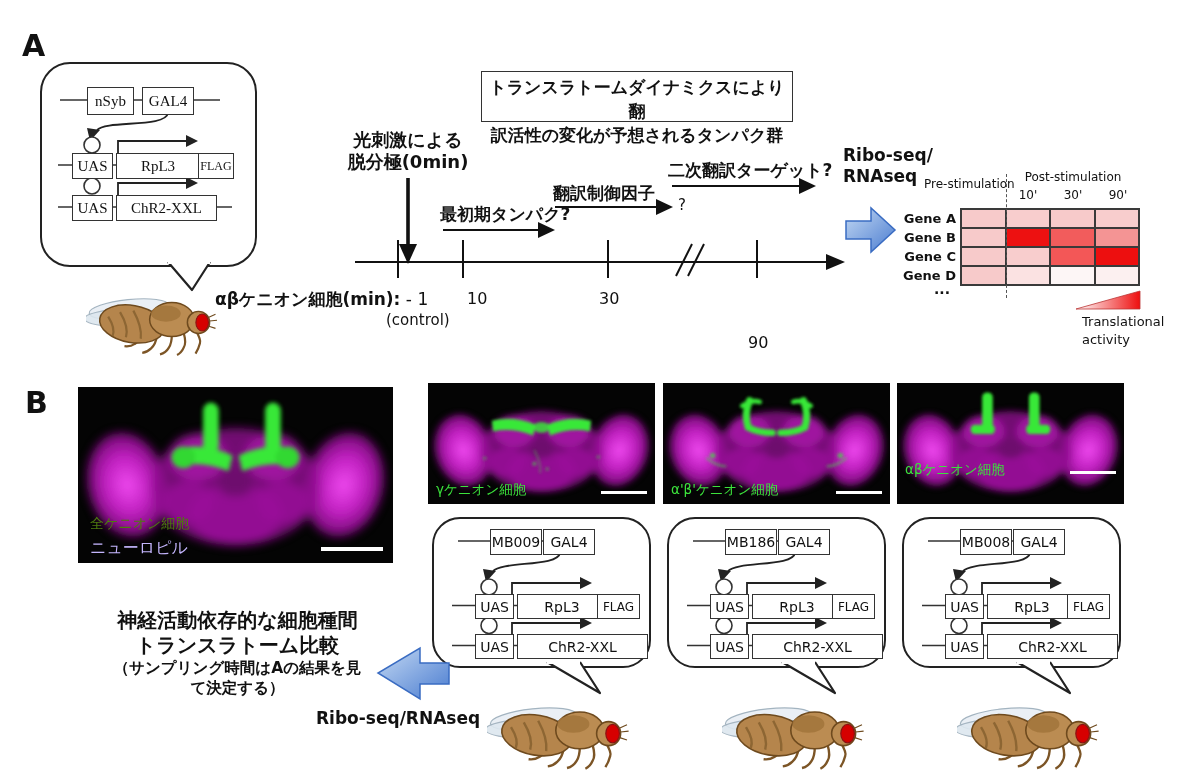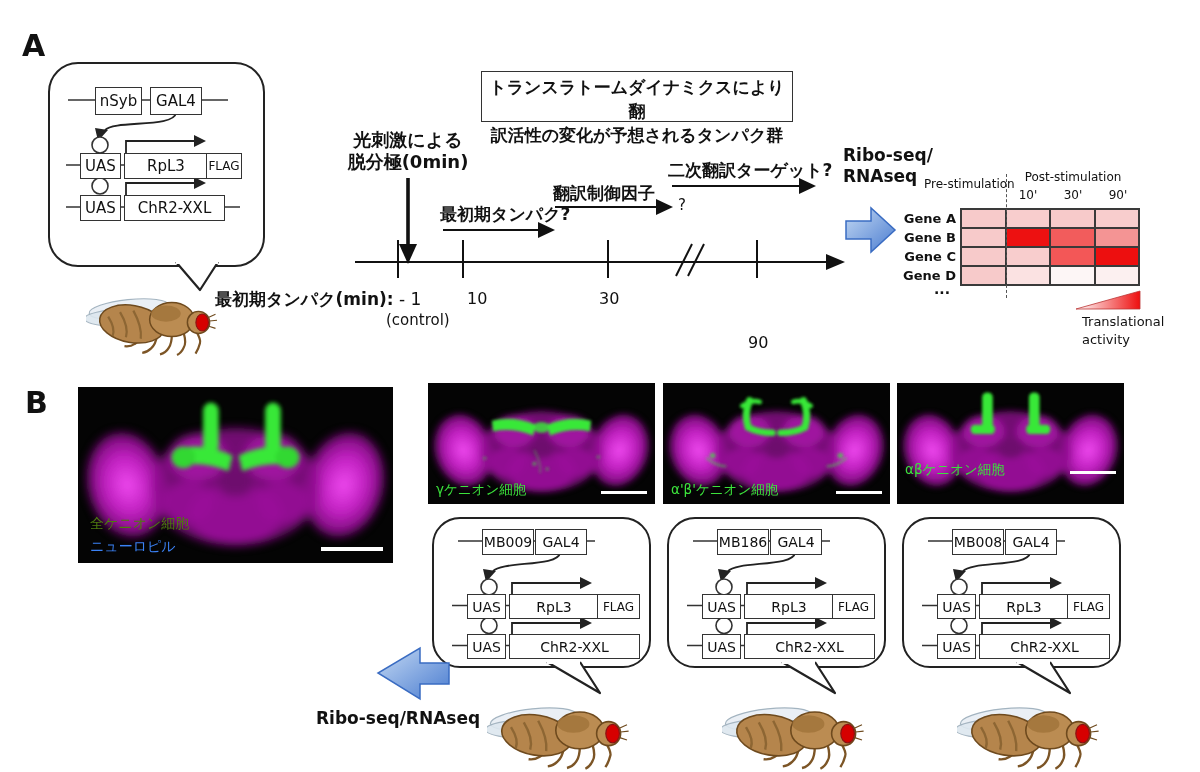--- a/index.html
+++ b/index.html
@@ -3,21 +3,21 @@
 <meta charset="utf-8">
 <style>
   html,body{margin:0;padding:0;background:#fff;}
   #canvas{position:relative;width:1200px;height:772px;background:#fff;overflow:hidden;
           font-family:"DejaVu Sans","Liberation Sans",sans-serif;color:#111;}
   .abs{position:absolute;}
   .panel-letter{font-size:30px;font-weight:bold;}
   .jp-bold{font-weight:bold;}
   
   .cbox{position:absolute;border:1.6px solid #333;background:#fff;display:flex;align-items:center;justify-content:center;line-height:1;}
-  .fsA{font-size:15px;} .fsB{font-size:14px;}
+  .fsA{font-size:15px;} .fsB{font-size:14px;margin-left:8px;}
   
   .bubble{position:absolute;}
   .bub-outline{position:absolute;background:#fff;border:2.2px solid #222;border-radius:30px;}
   
   .hm-grid{display:grid;grid-template-columns:repeat(4,1fr);grid-auto-rows:1fr;background:#3a3a3a;gap:2px;padding:2px;width:176px;height:74px;}
   .hm-cell{width:100%;height:100%;}
   .hm-rowlabel{font-size:13px;font-weight:bold;text-align:right;width:60px;}
   .small-label{font-size:12px;color:#111;}
   .brain-wrap{position:absolute;background:#000;}
   .brain-wrap svg{display:block;}
@@ -129,21 +129,21 @@
         <ellipse cx="108" cy="40" rx="20" ry="11" fill="#a3763c" opacity="0.9"></ellipse>
         <circle cx="152" cy="52" r="15" fill="#bb8c52" stroke="#6e4a1e" stroke-width="2"></circle>
         <ellipse cx="157" cy="52" rx="8.5" ry="11.5" fill="#d60000" stroke="#8c1212" stroke-width="1.5"></ellipse>
         <path d="M166,45 l9,-4 M167,50 l10,-1 M166,57 l9,3" stroke="#6e4a1e" stroke-width="1.5"></path>
       </symbol>
     </defs>
   </svg>
 
   <div class="abs panel-letter" style="left:22px;top:28px;">A</div>
 
-  <div class="bubble" style="left:48px;top:62px;width:218px;height:240px;">
+  <div class="bubble" style="left:40px;top:62px;width:218px;height:240px;font-family:Liberation Serif, serif;">
     <div class="bub-outline" style="left:0;top:0;width:213px;height:201px;"></div>
     <svg class="abs" style="left:112px;top:198px;" width="80" height="36" viewBox="0 0 80 36">
       <path d="M16,2 L40,30 L58,2" fill="#fff" stroke="#222" stroke-width="2.2" stroke-linejoin="round"></path>
       <rect x="16" y="0" width="42" height="4" fill="#fff"></rect>
     </svg>
     <svg class="abs" style="left:0;top:0;" width="218" height="206" viewBox="0 0 218 206">
       <line x1="20" y1="38" x2="180" y2="38" stroke="#333" stroke-width="1.6"></line>
       <line x1="18" y1="103" x2="192" y2="103" stroke="#333" stroke-width="1.6"></line>
       <line x1="18" y1="145" x2="192" y2="145" stroke="#333" stroke-width="1.6"></line>
       <path d="M128,51 C126,66 66,58 57,68" fill="none" stroke="#222" stroke-width="1.8"></path>
@@ -209,21 +209,21 @@
     <polygon points="316,81 333,89 316,97" fill="#111"></polygon>
     <line x1="332" y1="68" x2="461" y2="68" stroke="#111" stroke-width="2"></line>
     <polygon points="459,60 476,68 459,76" fill="#111"></polygon>
   </svg>
 
   <div class="abs jp-bold" style="left:440px;top:203px;font-size:17px;">最初期タンパク?</div>
   <div class="abs jp-bold" style="left:553px;top:182px;font-size:17px;">翻訳制御因子</div>
   <div class="abs" style="left:678px;top:196px;font-size:15px;">?</div>
   <div class="abs jp-bold" style="left:668px;top:159px;font-size:17px;">二次翻訳ターゲット?</div>
 
-  <div class="abs" style="left:215px;top:288px;font-size:17px;"><span class="jp-bold">最初期タンパク(min):</span> <span>- 1</span></div>
+  <div class="abs" style="left:215px;top:288px;font-size:17px;"><span class="jp-bold">αβケニオン細胞(min):</span> <span>- 1</span></div>
   <div class="abs" style="left:386px;top:311px;font-size:15px;">(control)</div>
   <div class="abs" style="left:455px;top:289px;font-size:16px;margin-left:12px;">10</div>
   <div class="abs" style="left:599px;top:289px;font-size:16px;">30</div>
   <div class="abs" style="left:748px;top:289px;font-size:16px;margin-top:44px;">90</div>
 
   <div class="abs jp-bold" style="left:843px;top:145px;font-size:17px;line-height:21px;">
     <div>Ribo-seq/</div>
     <div>RNAseq</div>
   </div>
 
@@ -274,21 +274,21 @@
   </div>
 
   <div class="abs panel-letter" style="left:25px;top:385px;">B</div>
 
   <div class="brain-wrap" style="left:78px;top:387px;width:315px;height:176px;">
     <svg width="315" height="176" viewBox="0 0 320 180" preserveAspectRatio="none">
         <use href="#brainbase"></use>
         <use href="#g-all"></use>
       </svg>
     <div class="brain-label-green" style="left:12px;top:128px;font-size:14px;color:#4d7c0f;">全ケニオン細胞</div>
-    <div class="brain-label-green" style="left:12px;top:151px;font-size:14px;color:#3b82f6;">ニューロピル</div>
+    <div class="brain-label-green" style="left:12px;top:151px;font-size:16px;color:#c4b5fd;">ニューロピル</div>
     <div class="scalebar" style="right:10px;bottom:12px;width:62px;height:4px;"></div>
   </div>
 
   <div class="brain-wrap" style="left:428px;top:383px;width:227px;height:121px;">
     <svg width="227" height="121" viewBox="0 0 320 180" preserveAspectRatio="none">
         <use href="#brainbase"></use>
         <use href="#g-gamma"></use>
       </svg>
     <div class="brain-label-green" style="left:8px;bottom:5px;font-size:13.5px;color:#3ce23c;">γケニオン細胞</div>
     <div class="scalebar" style="right:8px;bottom:10px;width:46px;height:3px;"></div>
@@ -439,20 +439,26 @@
   <svg class="abs" style="left:487px;top:692px;" width="160" height="80" viewBox="0 0 200 100">
       <use href="#fly"></use>
     </svg>
   <svg class="abs" style="left:722px;top:692px;" width="160" height="80" viewBox="0 0 200 100">
       <use href="#fly"></use>
     </svg>
   <svg class="abs" style="left:957px;top:692px;" width="160" height="80" viewBox="0 0 200 100">
       <use href="#fly"></use>
     </svg>
 
+  <div class="abs center" style="left:70px;top:608px;width:335px;">
+    <div class="jp-bold" style="font-size:20px;line-height:25px;">神経活動依存的な細胞種間</div>
+    <div class="jp-bold" style="font-size:20px;line-height:25px;">トランスラトーム比較</div>
+    <div class="jp-bold" style="font-size:15.5px;line-height:20px;">（サンプリング時間はAの結果を見</div>
+    <div class="jp-bold" style="font-size:15.5px;line-height:20px;">て決定する）</div>
+  </div>
 
   <svg class="abs" style="left:374px;top:642px;" width="76" height="62" viewBox="0 0 76 62">
     <polygon points="75,21 46,21 46,6 4,31 46,57 46,42 75,42" fill="url(#bluegrad)" stroke="#3a6cc2" stroke-width="1.5"></polygon>
   </svg>
 
   <div class="abs jp-bold" style="left:316px;top:708px;font-size:17px;">Ribo-seq/RNAseq</div>
 
 </div>
 
 </body></html>

